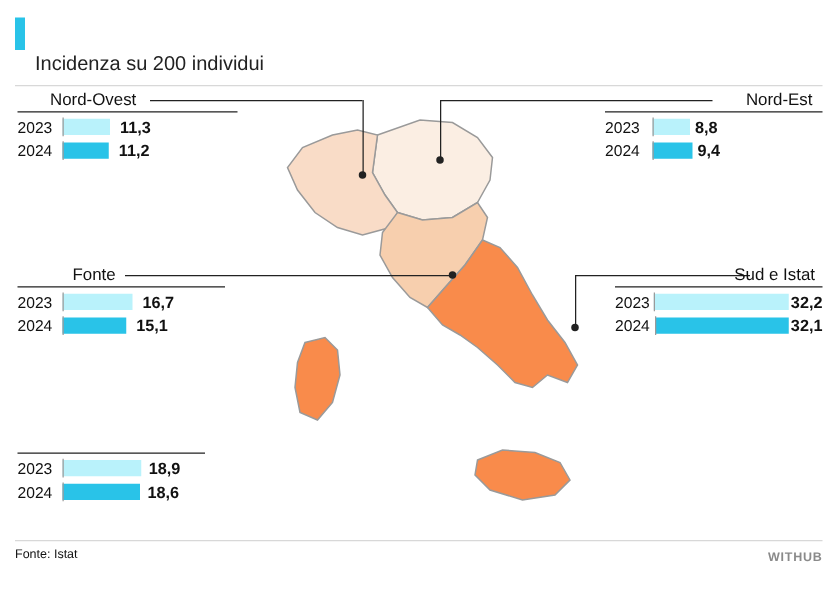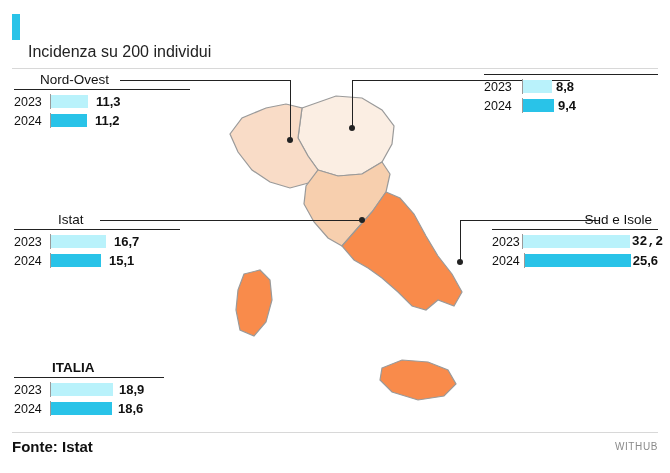--- a/index.html
+++ b/index.html
@@ -13,22 +13,22 @@
   .frame{position:absolute;left:0;top:0;width:670px;height:473px;}
 
   
   .title-bar{position:absolute;left:12px;top:14px;width:8px;height:26px;background:#29c3e8;}
   .title{position:absolute;left:28px;top:10px;font-size:25px;font-weight:bold;color:#111;letter-spacing:-0.2px;}
   .subtitle{position:absolute;left:28px;top:43px;font-size:16px;color:#222;}
 
   .rule-top{position:absolute;left:12px;top:68px;width:646px;height:1px;background:#d8d8d8;}
   .rule-bottom{position:absolute;left:12px;top:432px;width:646px;height:1px;background:#d8d8d8;}
 
-  .source{position:absolute;left:12px;top:438px;font-size:15px;font-weight:bold;color:#111;}
-  .brand{position:absolute;right:12px;top:441px;font-size:10px;font-weight:normal;color:#8a8a8a;letter-spacing:0.6px;}
+  .source{position:absolute;left:12px;top:438px;font-size:10px;font-weight:normal;color:#111;}
+  .brand{position:absolute;right:12px;top:441px;font-size:10px;font-weight:bold;color:#8a8a8a;letter-spacing:0.6px;}
 
   
   .map{position:absolute;left:186px;top:78px;width:330px;height:350px;}
 
   
   .grp{position:absolute;}
   .grp .gname{font-size:13.5px;color:#111;white-space:nowrap;}
   .grp .underline{height:1px;background:#222;margin-top:2px;}
   .row{display:flex;align-items:center;height:15px;margin-top:4px;}
   .yr{font-size:12.5px;color:#111;width:34px;text-align:left;}
@@ -100,77 +100,77 @@
     <div class="row">
       <span class="yr">2024</span>
       <span class="bartrack" style="width:120px;">
         <span class="bar b2024" style="width:37px;display:block;"></span>
       </span>
       <span class="val" style="margin-left:-75px;">11,2</span>
     </div>
   </div>
 
   <div class="grp right" style="left:484px;top:72px;width:174px;">
+    <div class="gname" style="padding-right:8px;">Nord-Est</div>
     <div class="underline" style="width:174px;"></div>
     <div class="row">
       <span class="yr" style="width:36px;">2023</span>
       <span class="bartrack" style="width:60px;">
         <span class="bar b2023" style="width:30px;display:block;"></span>
       </span>
       <span class="val" style="margin-left:-26px;">8,8</span>
     </div>
     <div class="row">
       <span class="yr" style="width:36px;">2024</span>
       <span class="bartrack" style="width:60px;">
         <span class="bar b2024" style="width:32px;display:block;"></span>
       </span>
       <span class="val" style="margin-left:-24px;">9,4</span>
     </div>
   </div>
 
   <div class="grp" style="left:14px;top:212px;width:166px;">
-    <div class="gname" style="padding-left:44px;">Istat</div>
+    <div class="gname" style="padding-left:44px;">Fonte</div>
     <div class="underline" style="width:166px;"></div>
     <div class="row">
       <span class="yr">2023</span>
       <span class="bartrack" style="width:120px;">
         <span class="bar b2023" style="width:56px;display:block;"></span>
       </span>
       <span class="val" style="margin-left:-56px;">16,7</span>
     </div>
     <div class="row">
       <span class="yr">2024</span>
       <span class="bartrack" style="width:120px;">
         <span class="bar b2024" style="width:51px;display:block;"></span>
       </span>
       <span class="val" style="margin-left:-61px;">15,1</span>
     </div>
   </div>
 
   <div class="grp right" style="left:492px;top:212px;width:166px;">
-    <div class="gname" style="padding-right:6px;">Sud e Isole</div>
+    <div class="gname" style="padding-right:6px;">Sud e Istat</div>
     <div class="underline" style="width:166px;"></div>
     <div class="row">
       <span class="yr" style="width:36px;">2023</span>
       <span class="bartrack" style="width:112px;">
         <span class="bar b2023" style="width:108px;display:block;"></span>
       </span>
-      <span class="val" style="margin-left:2px;font-family:Liberation Mono, monospace;">32,2</span>
+      <span class="val" style="margin-left:2px;">32,2</span>
     </div>
     <div class="row">
       <span class="yr" style="width:36px;">2024</span>
       <span class="bartrack" style="width:112px;">
         <span class="bar b2024" style="width:107px;display:block;"></span>
       </span>
-      <span class="val" style="margin-left:2px;">25,6</span>
+      <span class="val" style="margin-left:2px;">32,1</span>
     </div>
   </div>
 
   <div class="grp" style="left:14px;top:360px;width:150px;">
-    <div class="gname" style="padding-left:38px;font-weight:bold;">ITALIA</div>
     <div class="underline" style="width:150px;"></div>
     <div class="row">
       <span class="yr">2023</span>
       <span class="bartrack" style="width:110px;">
         <span class="bar b2023" style="width:63px;display:block;"></span>
       </span>
       <span class="val" style="margin-left:-41px;">18,9</span>
     </div>
     <div class="row">
       <span class="yr">2024</span>

